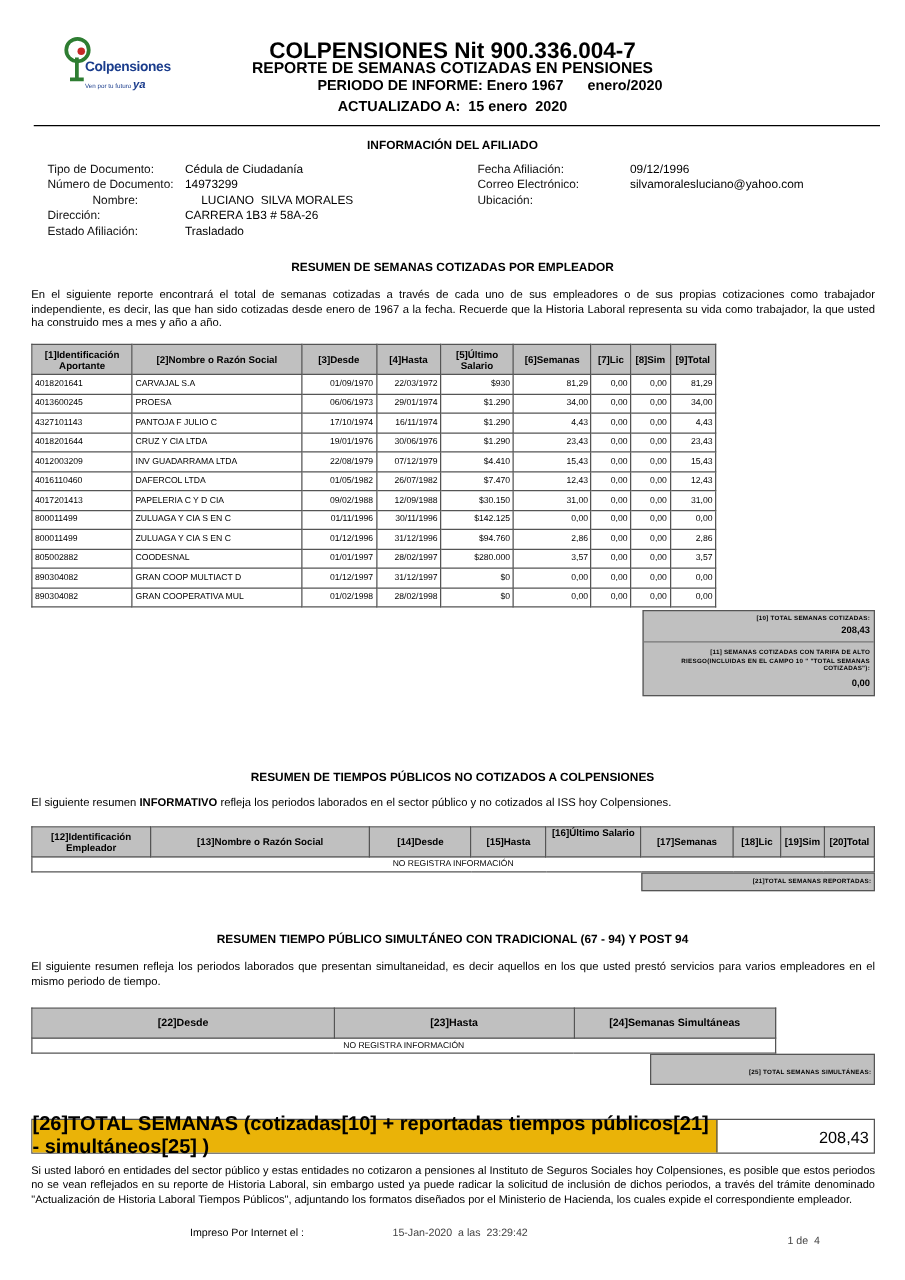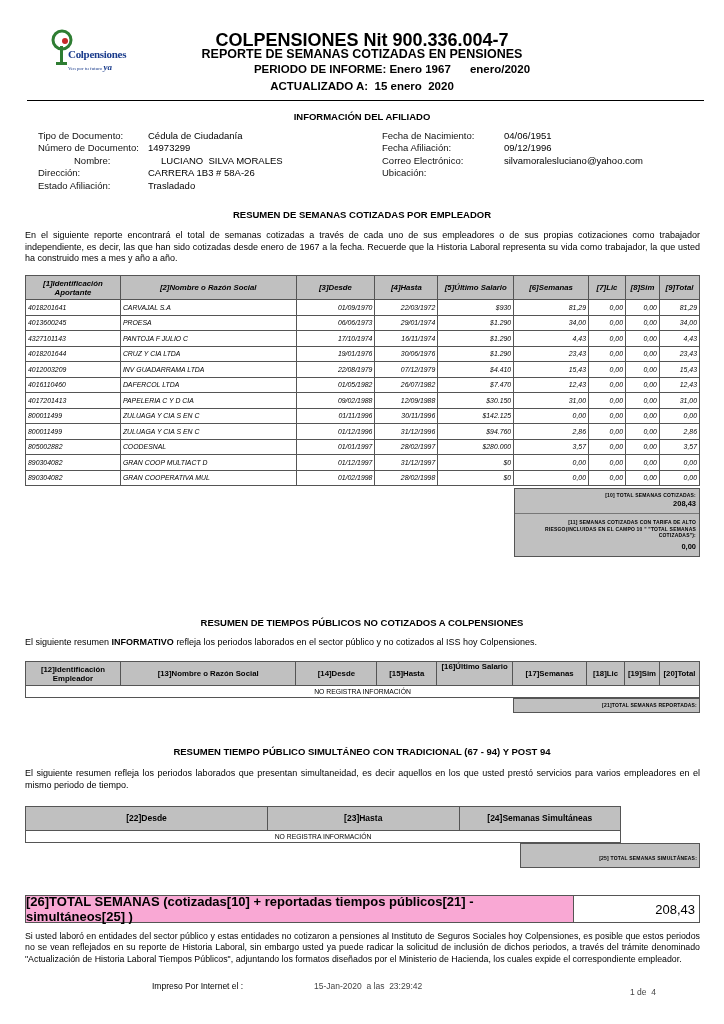--- a/index.html
+++ b/index.html
@@ -2,21 +2,21 @@
 <html><head>
 <meta charset="utf-8">
 <style>
   * { box-sizing: border-box; margin: 0; padding: 0; }
   html, body { width: 724px; height: 1024px; background: #ffffff; overflow: hidden; }
   body { position: relative; font-family: "Liberation Sans", sans-serif; color: #000; }
 
   .abs { position: absolute; }
 
   
-  .logo { left: 48px; top: 28px; width: 100px; height: 50px; font-family: Liberation Serif, serif; }
+  .logo { left: 48px; top: 28px; width: 100px; height: 50px; }
   .logo svg { display: block; }
   .hdr-line { left: 0; width: 724px; text-align: center; font-weight: bold; font-family: "Liberation Sans", sans-serif; }
   .h1 { top: 30px; font-size: 18px; }
   .h2 { top: 47px; font-size: 12.5px; }
   .h3 { top: 63px; font-size: 11.5px; left: 30px; }
   .h4 { top: 80px; font-size: 11.5px; }
   .hdr-rule { left: 27px; top: 100px; width: 677px; height: 1px; background: #000; }
 
   .sec-title { left: 0; width: 724px; text-align: center; font-weight: bold; font-size: 9.5px; }
 
@@ -33,21 +33,21 @@
   td { font-size: 6.9px; border: 1px solid #555; padding: 0 2px; height: 15.5px; vertical-align: middle; white-space: nowrap; }
   td.r { text-align: right; }
   td.l { text-align: left; }
   .noreg td { text-align: center; height: 12px; font-size: 6.8px; }
 
   .graybox { background: #c0c0c0; border: 1px solid #555; }
   .gb-small { font-size: 5px; font-weight: bold; text-align: right; letter-spacing: 0.2px; line-height: 6.6px; }
   .gb-val { font-size: 7.5px; font-weight: bold; text-align: right; }
 
   .total-bar { left: 25px; top: 895px; width: 675px; height: 28px; border: 1px solid #555; display: flex; }
-  .total-label { flex: 0 0 548px; background: #f9a8d4; font-size: 13px; font-weight: bold; display: flex; align-items: center; justify-content: center; border-right: 1px solid #555; }
+  .total-label { flex: 0 0 548px; background: #eab308; font-size: 16px; font-weight: bold; display: flex; align-items: center; justify-content: center; border-right: 1px solid #555; }
   .total-val { flex: 1; font-size: 13px; display: flex; align-items: center; justify-content: flex-end; padding-right: 4px; }
 </style>
 </head>
 <body>
 
 <div class="abs logo">
   <svg width="100" height="50" viewBox="0 0 100 50">
     <circle cx="14" cy="12" r="9" fill="none" stroke="#2e7d32" stroke-width="3"></circle>
     <circle cx="17" cy="13" r="3" fill="#c62828"></circle>
     <rect x="12" y="18" width="3" height="18" fill="#2e7d32"></rect>
@@ -88,41 +88,37 @@
       <span class="val">CARRERA 1B3 # 58A-26</span>
     </div>
   <div style="display:flex;">
       <span class="lbl" style="width:110px;">Estado Afiliación:</span>
       <span class="val">Trasladado</span>
     </div>
 </div>
 
 <div class="abs info-row" style="left:382px; top:130px;">
   <div style="display:flex;">
-      <span class="lbl" style="width:122px;">Fecha de Nacimiento:</span>
-      <span class="val">04/06/1951</span>
-    </div>
-  <div style="display:flex;">
       <span class="lbl" style="width:122px;">Fecha Afiliación:</span>
       <span class="val">09/12/1996</span>
     </div>
   <div style="display:flex;">
       <span class="lbl" style="width:122px;">Correo Electrónico:</span>
       <span class="val">silvamoralesluciano@yahoo.com</span>
     </div>
   <div style="display:flex;">
       <span class="lbl" style="width:122px;">Ubicación:</span>
       <span class="val"></span>
     </div>
 </div>
 
 <div class="abs sec-title" style="top:209px;">RESUMEN DE SEMANAS COTIZADAS POR EMPLEADOR</div>
 <div class="abs para" style="top:230px;">En el siguiente reporte encontrará el total de semanas cotizadas a través de cada uno de sus empleadores o de sus propias cotizaciones como trabajador independiente, es decir, las que han sido cotizadas desde enero de 1967 a la fecha. Recuerde que la Historia Laboral representa su vida como trabajador, la que usted ha construido mes a mes y año a año.</div>
 
-<table style="left:25px; top:275px; width:675px;font-style:italic;">
+<table style="left:25px; top:275px; width:548px;">
   <colgroup>
     <col style="width:95px">
       <col style="width:176px">
       <col style="width:79px">
       <col style="width:63px">
       <col style="width:76px">
       <col style="width:75px">
       <col style="width:37px">
       <col style="width:34px">
       <col style="width:40px">

